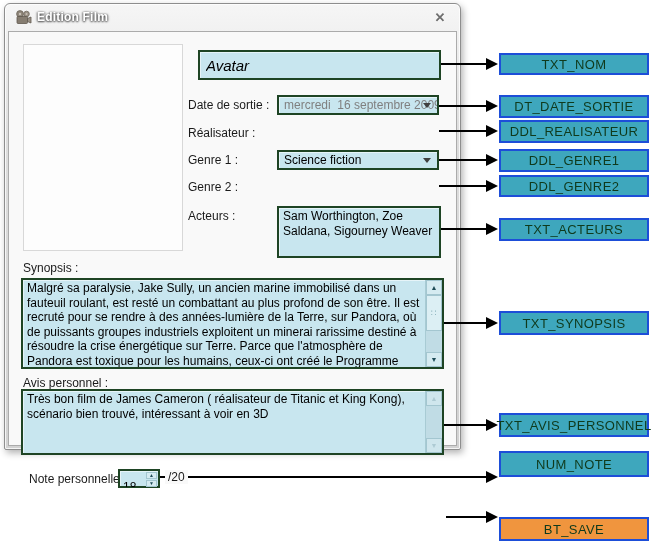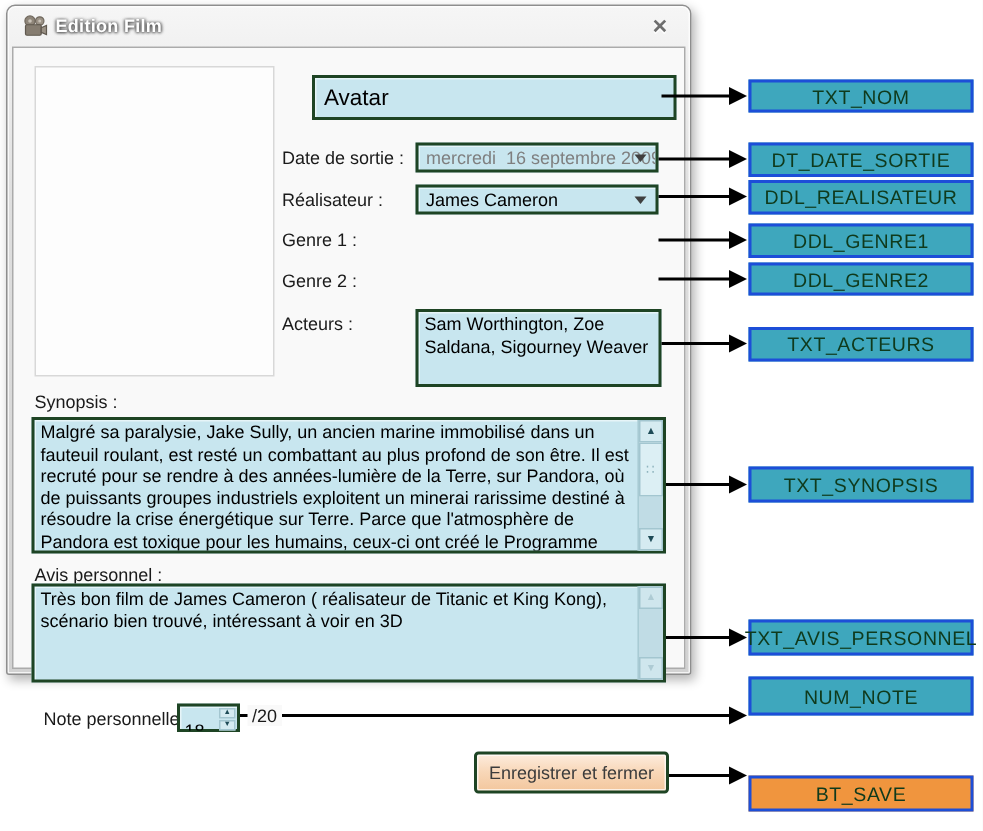--- a/index.html
+++ b/index.html
@@ -45,23 +45,24 @@
   .picturebox{
     position:absolute;left:14px;top:12px;width:160px;height:207px;
     background:#fdfdfd;border:1px solid #d8d8d8;
   }
   .fld{
     position:absolute;background:#c8e6ef;border:2px solid #1e4424;
     font-size:12px;color:#000;
     box-shadow:inset 1px 1px 0 rgba(255,255,255,.55);
   }
   .nom{
-    left:199px;top:18px;width:243px;height:30px;
+    left:189px;top:18px;width:243px;height:30px;
     font-size:15px;padding:0 6px;outline:none;
     font-family:"Liberation Sans", sans-serif;
+    font-style:italic;
   }
   .row-label{
     position:absolute;left:179px;font-size:12px;color:#1a1a1a;
   }
   .dd{
     left:268px;width:162px;height:20px;
     display:flex;align-items:center;padding:0 18px 0 5px;
     white-space:pre;overflow:hidden;cursor:default;
   }
   .dd-arrow{
@@ -189,26 +190,26 @@
 
     <input class="fld nom" value="Avatar" style="">
 
     <span class="row-label" style="top:66px;">Date de sortie :</span>
     <div class="fld dd gray" style="top:63px;">
       <span>mercredi  16 septembre 2009</span>
       <span class="dd-arrow"></span>
     </div>
 
     <span class="row-label" style="top:94px;">Réalisateur :</span>
-    <div class="fld dd" style="top:91px;">
-      <span>James Cameron</span>
+
+    <span class="row-label" style="top:121px;">Genre 1 :</span>
+    <div class="fld dd" style="top:118px;">
+      <span>Science fiction</span>
       <span class="dd-arrow"></span>
     </div>
-
-    <span class="row-label" style="top:121px;">Genre 1 :</span>
 
     <span class="row-label" style="top:148px;">Genre 2 :</span>
 
     <span class="row-label" style="top:177px;">Acteurs :</span>
     <div class="fld acteurs-box">
       <textarea class="txt" spellcheck="false" style="">Sam Worthington, Zoe Saldana, Sigourney Weaver</textarea>
     </div>
 
     <span class="section-label" style="top:229px;">Synopsis :</span>
     <div class="fld big-box syn-box">
@@ -231,21 +232,20 @@
 
     <span class="note-label">Note personnelle :</span>
     <div class="fld spin">
       <input value="18" style="">
       <div class="spin-btns">
         <span class="sp">▲</span>
         <span class="sp">▼</span>
       </div>
     </div>
 
-    <button class="save-btn">Enregistrer et fermer</button>
   </div>
 </div>
 
 <span class="note-suffix" style="left:165px;top:470px;position:absolute;">/20</span>
 
 <div class="arrow ar-1"></div>
 <div class="arrow ar-2"></div>
 <div class="arrow ar-3"></div>
 <div class="arrow ar-4"></div>
 <div class="arrow ar-5"></div>

